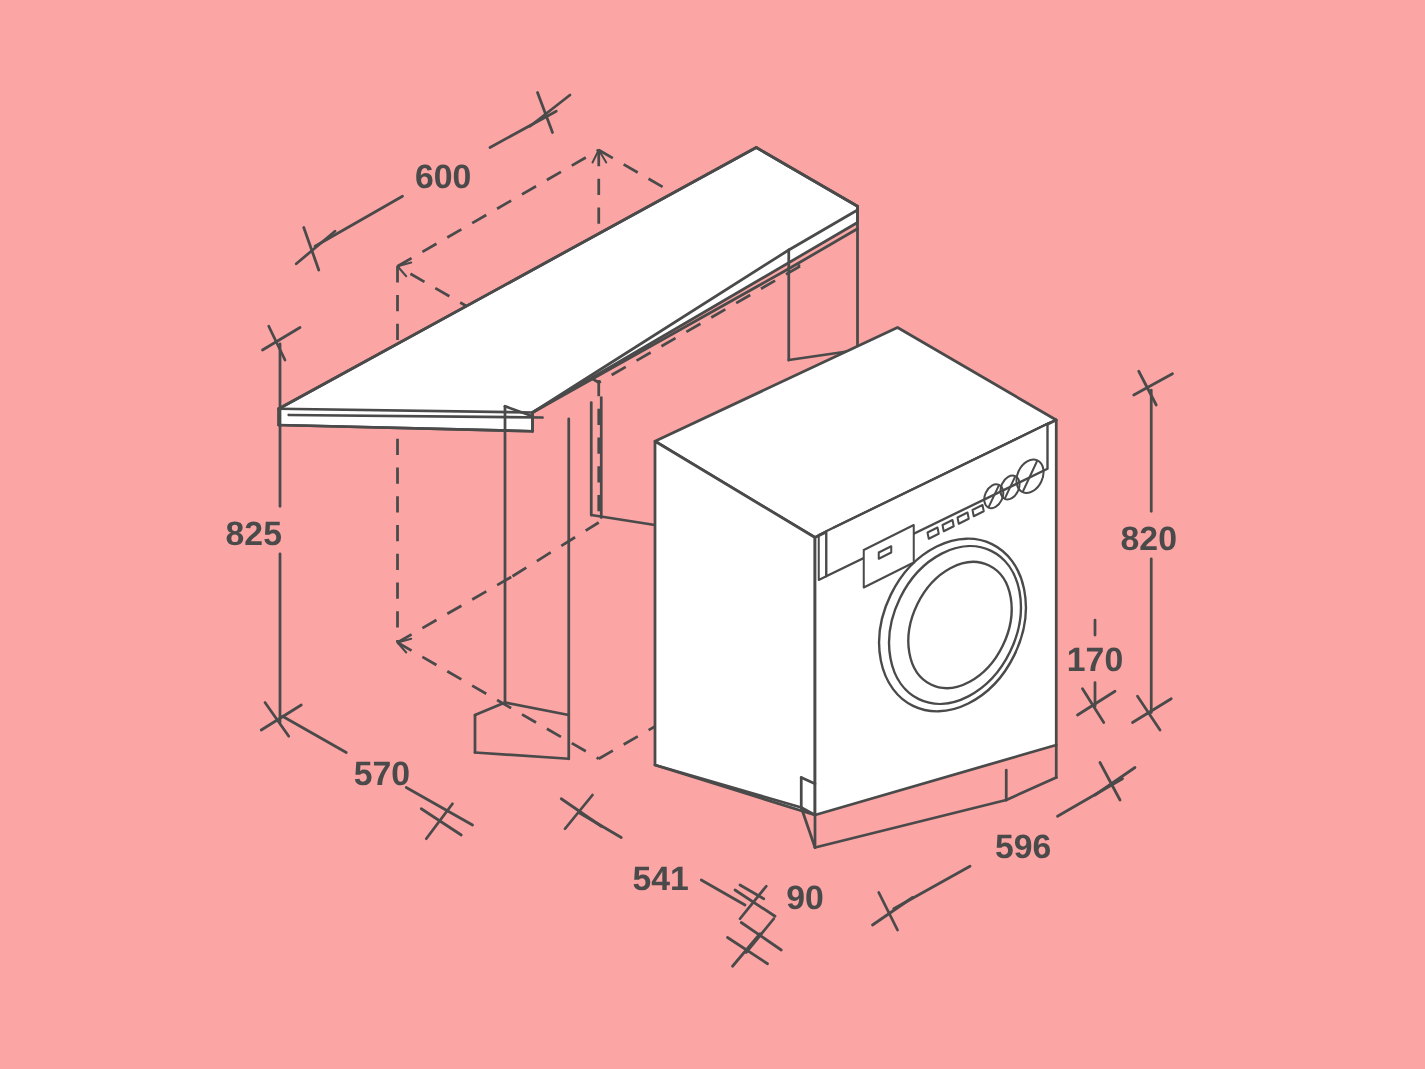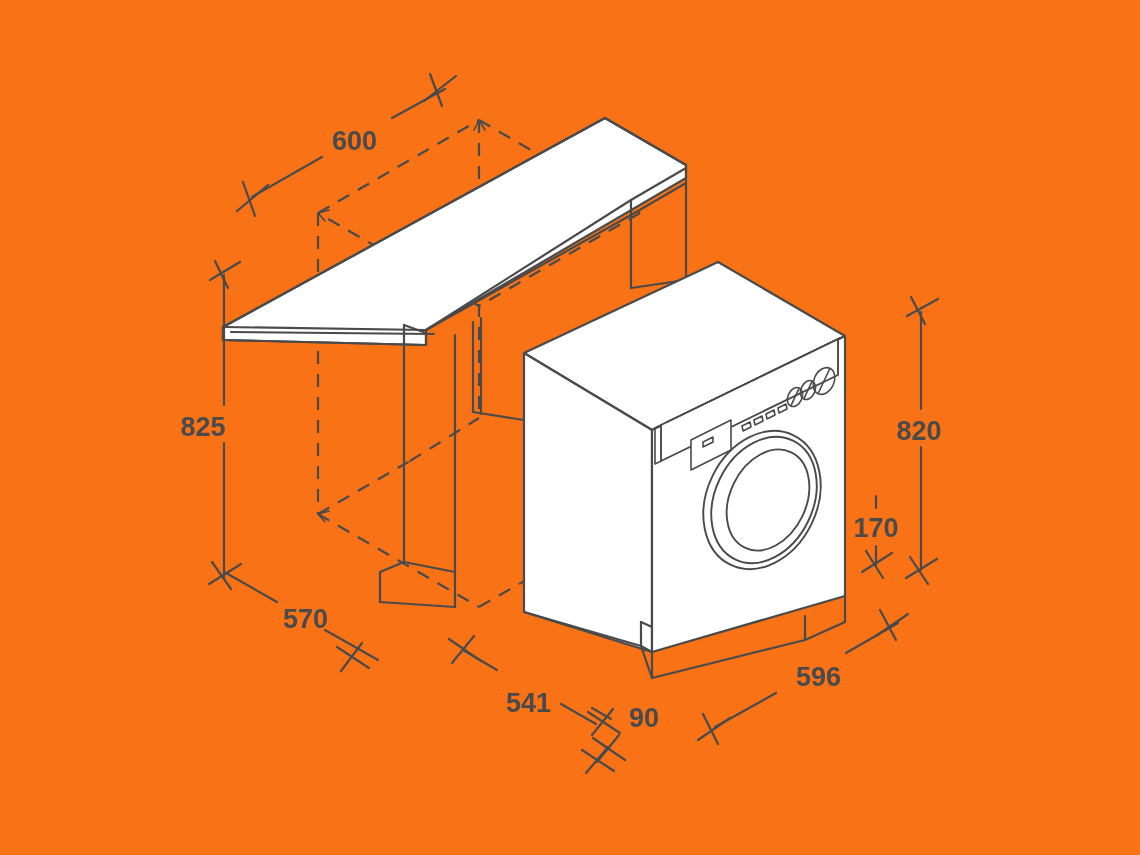--- a/index.html
+++ b/index.html
@@ -10,21 +10,21 @@
   body {
     width: 1140px;
     height: 855px;
     font-family: "Liberation Sans", sans-serif;
     overflow: hidden;
   }
   #drawing-root {
     position: relative;
     width: 1140px;
     height: 855px;
-    background: #f97316;
+    background: #fca5a5;
   }
   svg#tech-drawing {
     display: block;
     width: 1140px;
     height: 855px;
   }
   .ln {
     fill: none;
     stroke: #4a4a4a;
     stroke-width: 2.2;

